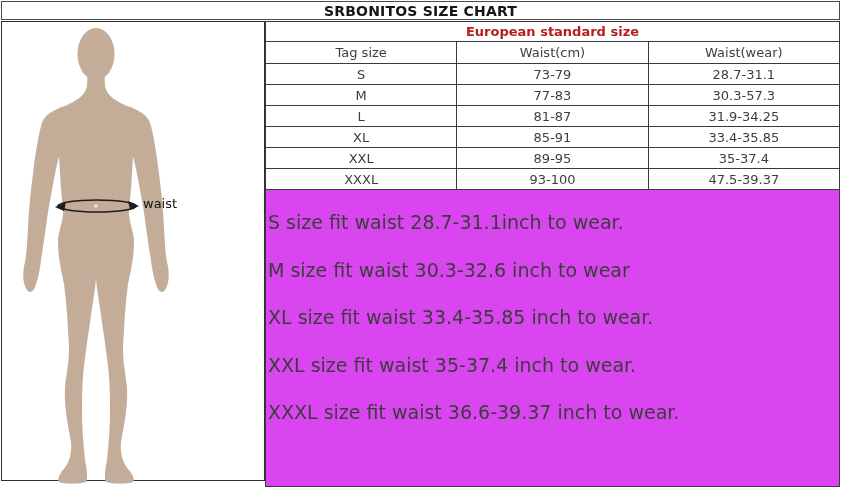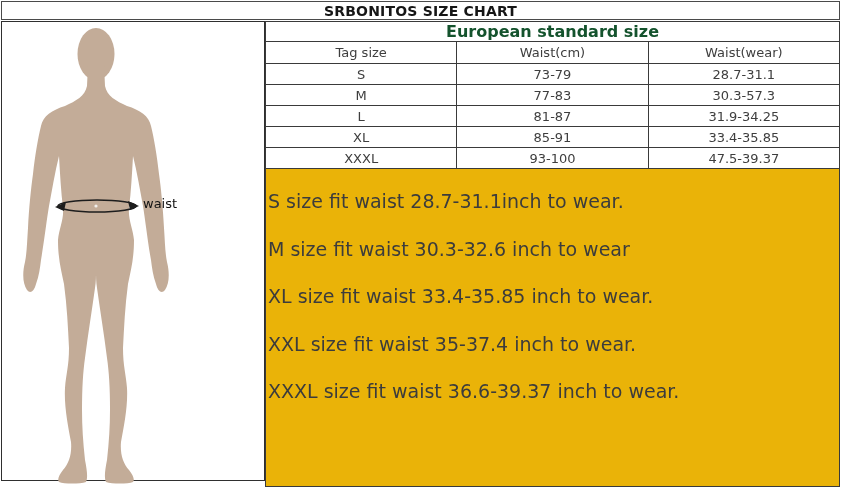--- a/index.html
+++ b/index.html
@@ -25,27 +25,27 @@
     font-size:13px; color:#111111; z-index:3;
   }
 
   .right-panel { width:575px; height:466px; display:flex; flex-direction:column; flex:none; }
 
   table.size-table { width:575px; border-collapse:collapse; table-layout:fixed; flex:none; }
   table.size-table td, table.size-table th {
     border:1.5px solid #3a3a3a; text-align:center; vertical-align:middle;
     font-size:13px; color:#3e3e3e; font-weight:normal; padding:0; overflow:hidden;
   }
-  tr.span-row td { height:20px; font-weight:bold; color:#14532d; font-size:16px; }
+  tr.span-row td { height:20px; font-weight:bold; color:#b91c1c; font-size:13px; }
   tr.head-row td { height:22px;margin-left:22px; }
   tr.data-row td { height:21px; }
 
   .notes {
     flex:1; border:1.5px solid #3a3a3a; border-top:none;
-    padding:9px 0 0 2px; background:#eab308;
+    padding:9px 0 0 2px; background:#d946ef;
   }
   .note-line {
     height:47.5px; line-height:47.5px; white-space:nowrap;
     font-size:19px; color:#3c3c3c;
   }
 </style>
 </head>
 <body>
 
 <div class="canvas">
@@ -146,20 +146,25 @@
           <td>L</td>
           <td>81-87</td>
           <td>31.9-34.25</td>
         </tr>
         <tr class="data-row">
           <td>XL</td>
           <td>85-91</td>
           <td>33.4-35.85</td>
         </tr>
         <tr class="data-row">
+          <td>XXL</td>
+          <td>89-95</td>
+          <td>35-37.4</td>
+        </tr>
+        <tr class="data-row">
           <td>XXXL</td>
           <td>93-100</td>
           <td>47.5-39.37</td>
         </tr>
       </tbody>
         </table>
 
       <div class="notes">
         <div class="note-line">S size fit waist 28.7-31.1inch to wear.</div>
         <div class="note-line">M size fit waist 30.3-32.6 inch to wear</div>

